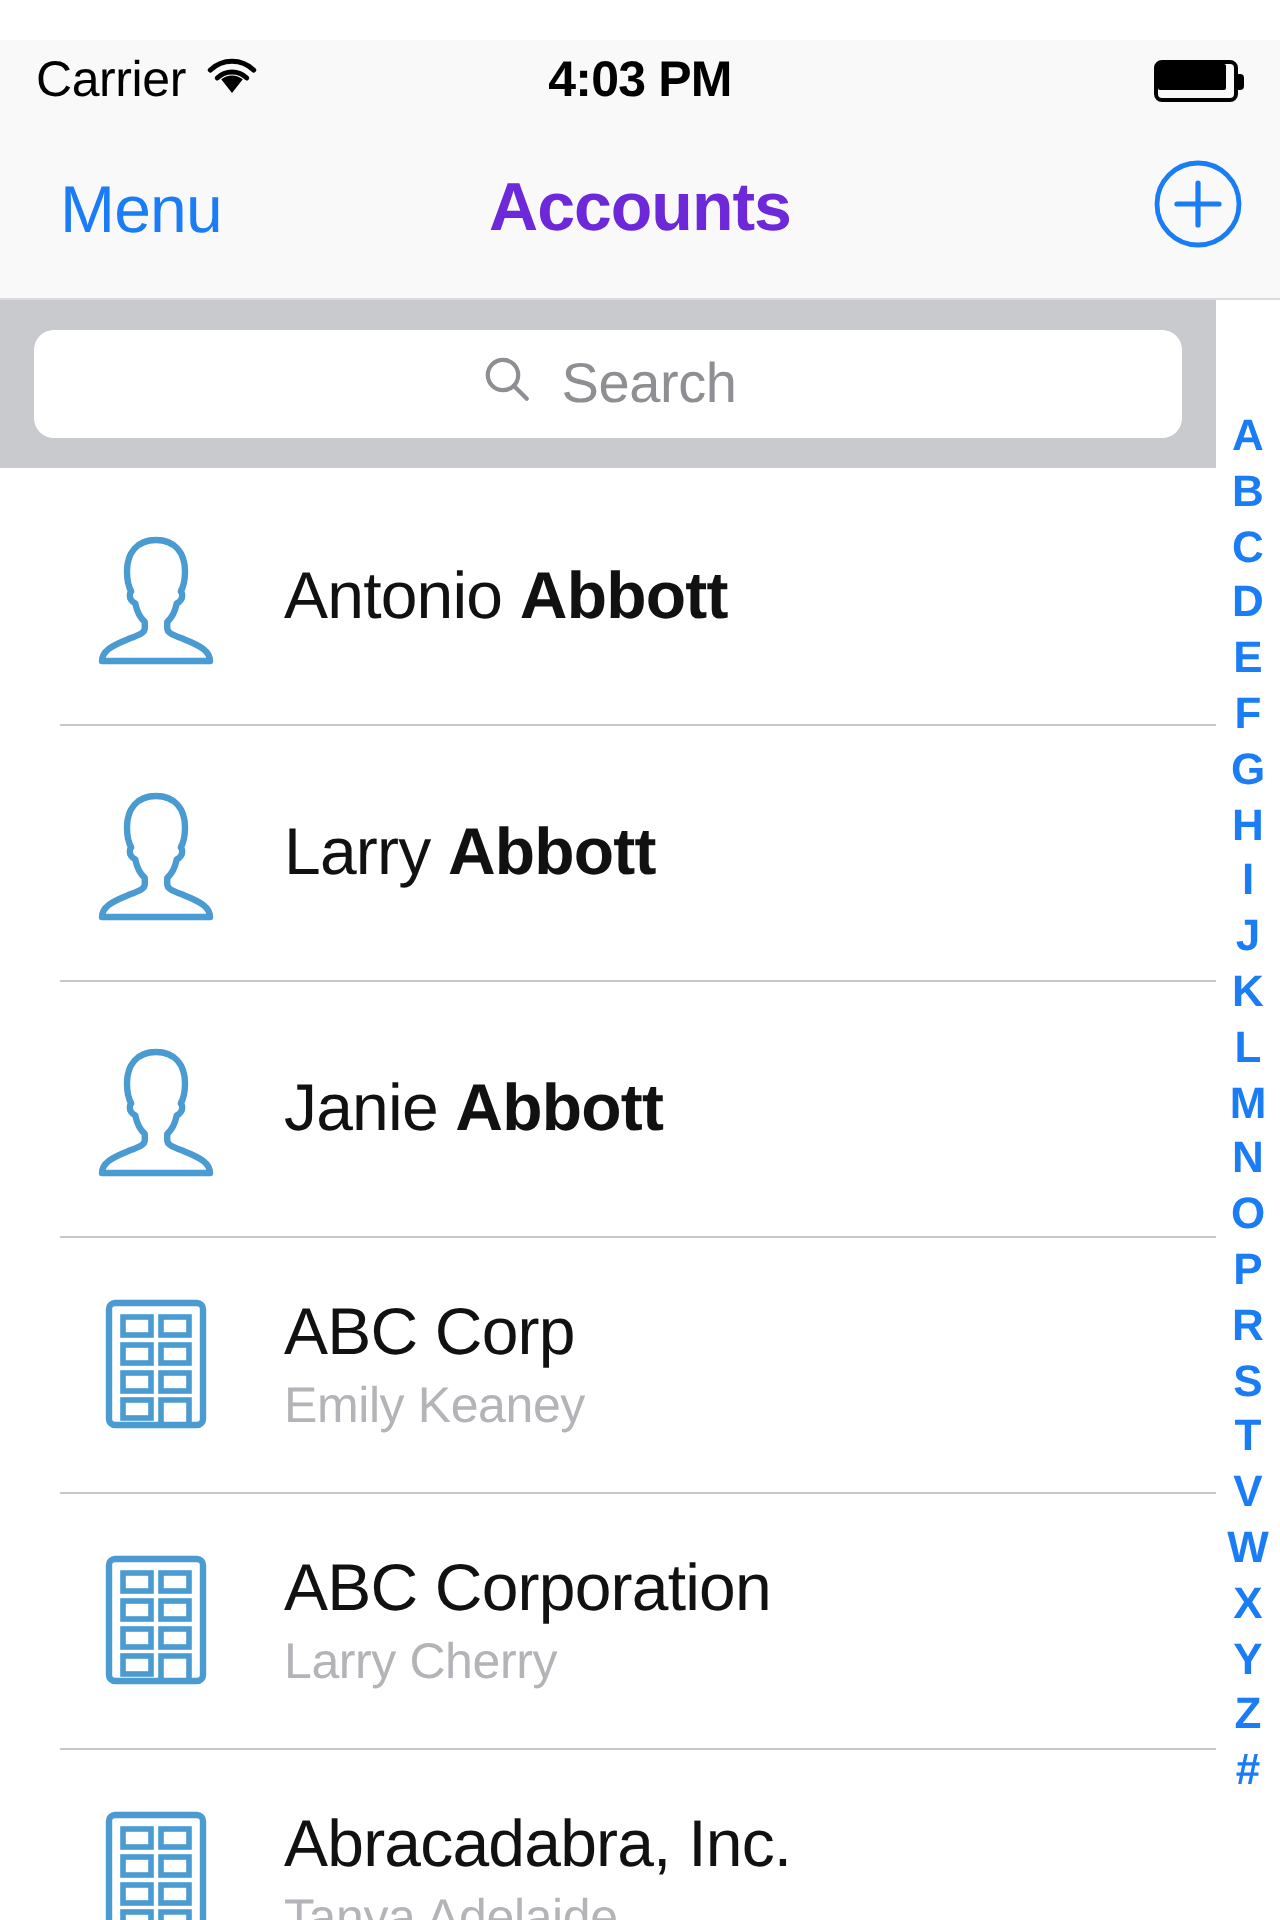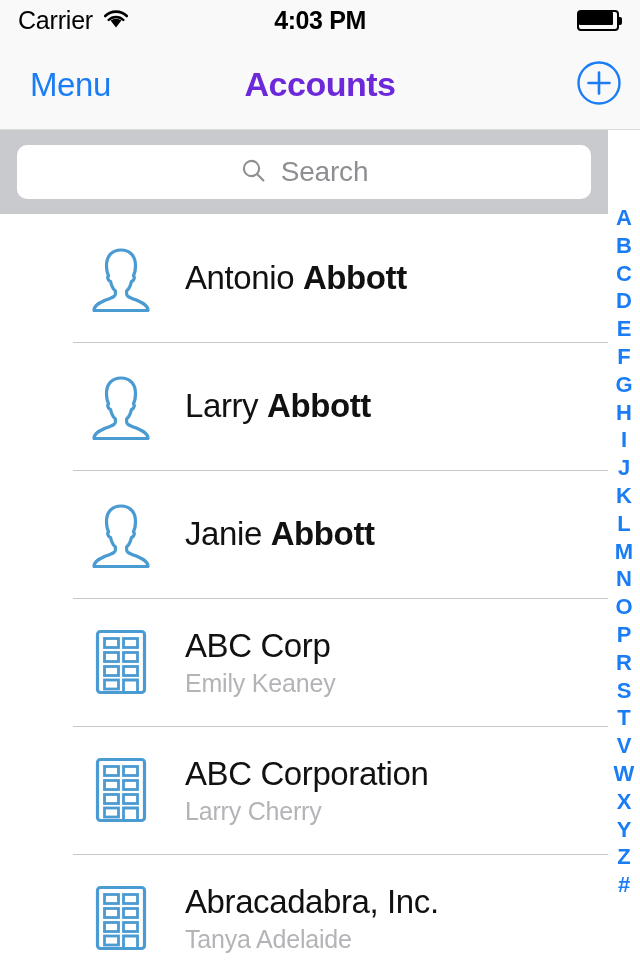--- a/index.html
+++ b/index.html
@@ -17,20 +17,21 @@
     display:flex; flex-direction:column;
   }
 
   
   .status-bar {
     height:40px; flex:0 0 40px;
     background:#f9f9f9;
     display:flex; align-items:center;
     position:relative;
     padding:0 18px;
+    margin-top:20px;
   }
   .status-left { display:flex; align-items:center; gap:9px; }
   .status-carrier { font-size:25px; color:#000; letter-spacing:-0.2px; }
   .wifi-icon { display:block; }
   .status-time {
     position:absolute; left:0; right:0; top:0; bottom:0;
     display:flex; align-items:center; justify-content:center;
     font-size:25px; font-weight:bold; color:#000; letter-spacing:-0.4px;
     pointer-events:none;
   }
@@ -97,21 +98,20 @@
     overflow:hidden;
     width:608px;
   }
   .row {
     position:relative;
     height:128px;
     display:flex; align-items:center;
     padding-left:30px;
     cursor:pointer;
     background:#fff;
-    margin-left:43px;
   }
   .row + .row::before {
     content:"";
     position:absolute; left:30px; right:0; top:0;
     height:1px; background:#c8c7cc;
   }
   .row-icon {
     flex:0 0 96px;
     display:flex; align-items:center; justify-content:center;
   }

